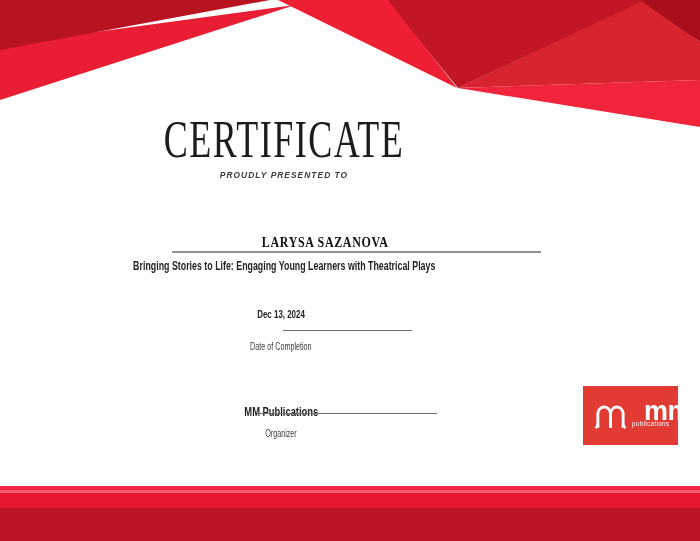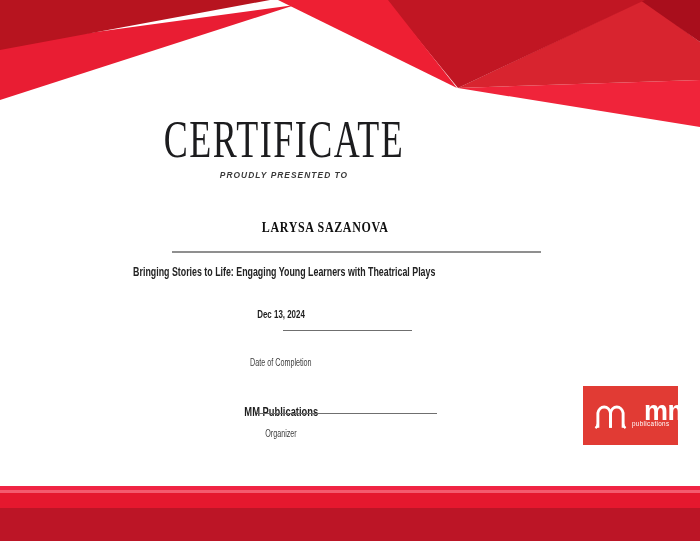--- a/index.html
+++ b/index.html
@@ -68,34 +68,34 @@
 </svg>
 
 <div class="center-row cert-title" style="top:112px">
   <span>CERTIFICATE</span>
 </div>
 
 <div class="center-row presented" style="top:164px">
   <span>PROUDLY PRESENTED TO</span>
 </div>
 
-<div class="center-row recipient" style="top:218px">
+<div class="center-row recipient" style="top:233px">
   <span>LARYSA SAZANOVA</span>
 </div>
 <div class="rule rule-name" style="background: rgb(143, 143, 143);"></div>
 
-<div class="center-row course" style="top:262px">
+<div class="center-row course" style="top:256px">
   <span>Bringing Stories to Life: Engaging Young Learners with Theatrical Plays</span>
 </div>
 
 <div class="center-row field-value" style="top:304px">
   <span>Dec 13, 2024</span>
 </div>
 <div class="rule rule-date" style="background: rgb(111, 111, 111);"></div>
-<div class="center-row field-label" style="top:352px">
+<div class="center-row field-label" style="top:336px">
   <span>Date of Completion</span>
 </div>
 
 <div class="center-row field-value org-value" style="top:402px">
   <span>MM Publications</span>
 </div>
 <div class="rule rule-org" style="background: rgb(111, 111, 111);"></div>
 <div class="center-row field-label" style="top:423px">
   <span>Organizer</span>
 </div>

